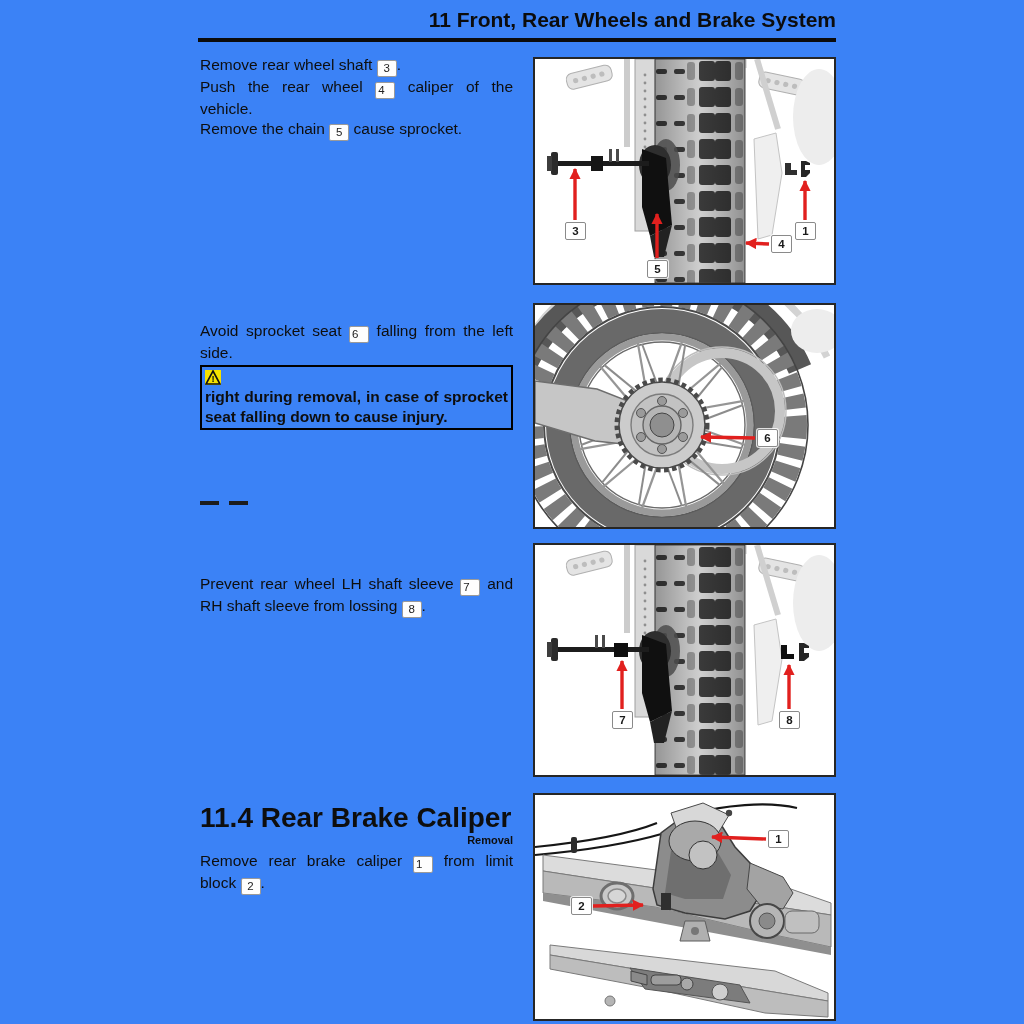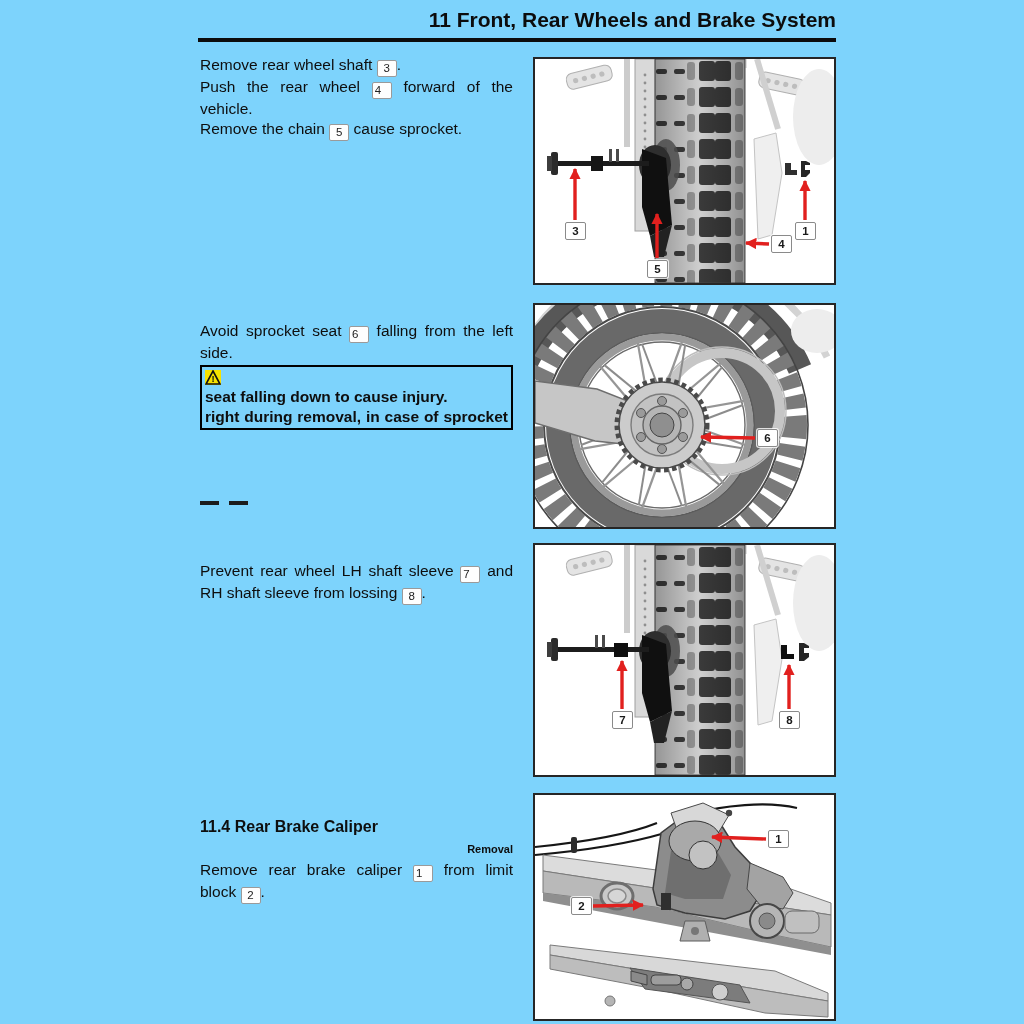--- a/index.html
+++ b/index.html
@@ -1,35 +1,35 @@
 <!DOCTYPE html>
 <html style="--arrow-red: #e1201e; --caution-yellow: #f6e200;"><head>
 <meta charset="utf-8">
 <style>
   html,body{margin:0;padding:0;background:#fff;}
-  #page{position:relative;width:1024px;height:1024px;background:#7dd3fc;overflow:hidden;
+  #page{position:relative;width:1024px;height:1024px;background:#3b82f6;overflow:hidden;
         font-family:"Liberation Sans",sans-serif;color:#111;}
 
   
   .hdr-title{position:absolute;left:198px;top:8px;width:638px;text-align:right;
              font-size:21px;font-weight:bold;letter-spacing:0;color:#0c0c0c;}
   .hdr-rule{position:absolute;left:198px;top:38px;width:638px;height:4px;background:#0c0c0c;}
 
   
   .step{position:absolute;left:200px;width:313px;font-size:15.5px;line-height:19.5px;color:#0e0e0e;}
   .line{text-align:left;}
   .line.j{text-align:justify;text-align-last:justify;}
   .numbox{display:inline-block;min-width:14px;padding:0 2px;height:15px;line-height:14px;
           border:1px solid #9a9a9a;border-radius:2px;background:#fefefe;text-align:center;
           font-size:11.5px;vertical-align:-2px;color:#222;}
   .caution{border:2px solid #000;margin-top:2px;padding:1px 3px 2px 3px;font-weight:bold;box-sizing:border-box;}
   .caution .line{line-height:19.5px;}
   .warn{display:inline-block;width:16px;height:15px;background:var(--caution-yellow);
         vertical-align:-2px;margin-right:1px;}
-  .h-sec{font-size:16px;font-weight:bold;line-height:23px;margin:16px 0 2px 0;}
+  .h-sec{font-size:28px;font-weight:bold;line-height:23px;margin:7px 0 2px 0;}
   .h-sub{font-size:11px;font-weight:bold;line-height:19.5px;text-align:right;}
 
   .dash{position:absolute;width:19px;height:4px;background:#1c1c1c;}
 
   
   .panel{position:absolute;margin:0;border:2px solid #262626;background:#fff;box-sizing:border-box;}
   .panel svg.art{position:absolute;left:0;top:0;width:100%;height:100%;}
   .co{position:absolute;width:21px;height:18px;background:#fff;border:1px solid #8a8a8a;
       border-radius:2px;box-sizing:border-box;text-align:center;font-size:11.5px;line-height:16px;
       font-weight:bold;color:#1a1a1a;box-shadow:0 0 0 1px rgba(255,255,255,.8);}
@@ -39,42 +39,42 @@
 </head>
 <body>
 
 <div id="page">
 
   <div class="hdr-title">11 Front, Rear Wheels and Brake System</div>
   <div class="hdr-rule"></div>
 
   <div class="step" style="top:55px">
     <div class="line"><span>Remove rear wheel shaft</span> <span class="numbox">3</span><span>.</span></div>
-    <div class="line j"><span>Push the rear wheel</span> <span class="numbox">4</span> <span>forward of the</span></div>
+    <div class="line j"><span>Push the rear wheel</span> <span class="numbox">4</span> <span>caliper of the</span></div>
     <div class="line">vehicle.</div>
     <div class="line"><span>Remove the chain</span> <span class="numbox">5</span> <span>cause sprocket.</span></div>
   </div>
 
   <div class="step" style="top:321px">
     <div class="line j"><span>Avoid sprocket seat</span> <span class="numbox">6</span> <span>falling from the left</span></div>
     <div class="line">side.</div>
     <div class="caution">
       <div class="line j"><span class="warn"><svg width="16" height="15" viewBox="0 0 16 15">
               <polygon points="8,1 15,14 1,14" fill="var(--caution-yellow)" stroke="#111" stroke-width="1.6"></polygon>
               <text x="8" y="12.2" text-anchor="middle" font-size="9.5" font-weight="bold" fill="#111">!</text>
             </svg></span></div>
+      <div class="line j">right during removal, in case of sprocket</div>
       <div class="line">seat falling down to cause injury.</div>
-      <div class="line j">right during removal, in case of sprocket</div>
     </div>
   </div>
 
   <div class="dash" style="left:200px;top:501px"></div>
   <div class="dash" style="left:229px;top:501px"></div>
 
-  <div class="step" style="top:561px">
+  <div class="step" style="top:574px">
     <div class="line j"><span>Prevent rear wheel LH shaft sleeve</span> <span class="numbox">7</span> <span>and</span></div>
     <div class="line"><span>RH shaft sleeve from lossing</span> <span class="numbox">8</span><span>.</span></div>
   </div>
 
   <div class="step" style="top:799px">
     <div class="h-sec">11.4 Rear Brake Caliper</div>
     <div class="h-sub">Removal</div>
     <div class="line j"><span>Remove rear brake caliper</span> <span class="numbox">1</span> <span>from limit</span></div>
     <div class="line"><span>block</span> <span class="numbox">2</span><span>.</span></div>
   </div>

